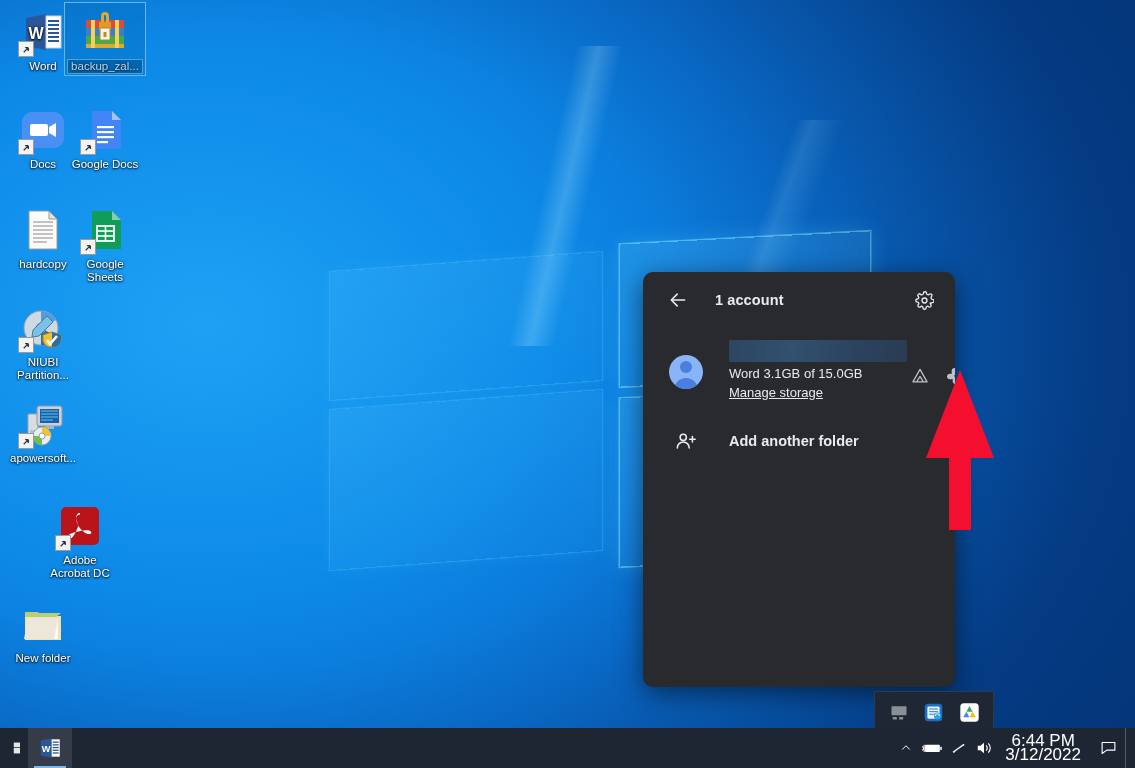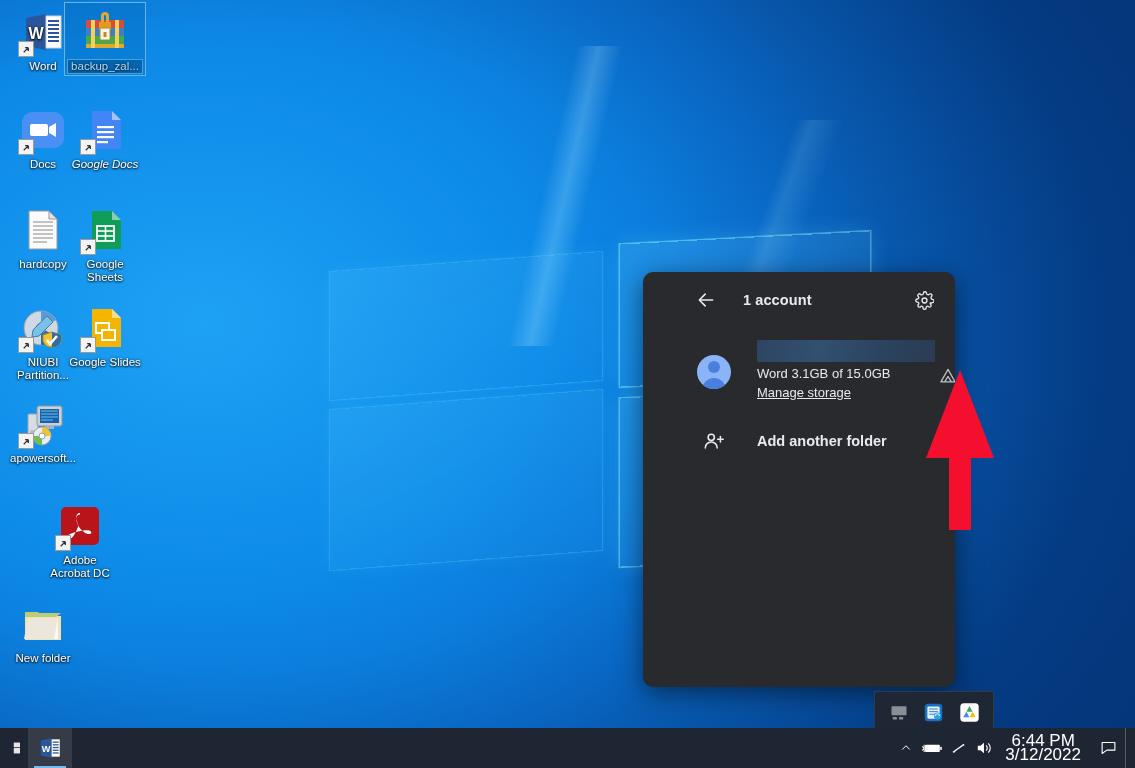--- a/index.html
+++ b/index.html
@@ -93,21 +93,20 @@
 
   
   #drive-popup {
     position: absolute;
     left: 643px; top: 272px;
     width: 312px; height: 415px;
     background: #292a2d;
     border-radius: 10px;
     box-shadow: 0 6px 26px rgba(0,0,0,.52);
     overflow: hidden;
-    padding-left: 28px;
   }
   #popup-header {
     display: flex; align-items: center;
     height: 56px;
     padding: 0 14px 0 18px;
   }
   .iconbtn {
     width: 34px; height: 34px;
     display: flex; align-items: center; justify-content: center;
     border-radius: 50%;
@@ -330,21 +329,21 @@
         </svg>
         <span class="shortcut">
           <svg viewBox="0 0 12 12">
               <path d="M3 9 L8 4 M8 4 H4.5 M8 4 V7.5" stroke="#333" stroke-width="1.4" fill="none"></path>
             </svg>
         </span>
       </div>
       <span class="lbl">Docs</span>
     </div>
 
-    <div class="dicon" style="left:68px; top:106px;font-style:italic;">
+    <div class="dicon" style="left:68px; top:106px;">
       <div class="glyphbox">
         <svg width="48" height="48" viewBox="0 0 48 48">
           <path d="M11 5 h20 l9 9 v29 h-29 z" fill="#4285f4"></path>
           <path d="M31 5 l9 9 h-9 z" fill="#a1c2fa"></path>
           <g fill="#fff">
             <rect x="16" y="20" width="17" height="2.2"></rect>
               <rect x="16" y="25" width="17" height="2.2"></rect>
             <rect x="16" y="30" width="17" height="2.2"></rect>
               <rect x="16" y="35" width="11" height="2.2"></rect>
           </g>
@@ -409,36 +408,20 @@
         </svg>
         <span class="shortcut">
           <svg viewBox="0 0 12 12">
               <path d="M3 9 L8 4 M8 4 H4.5 M8 4 V7.5" stroke="#333" stroke-width="1.4" fill="none"></path>
             </svg>
         </span>
       </div>
       <span class="lbl">NIUBI Partition...</span>
     </div>
 
-    <div class="dicon" style="left:68px; top:304px;">
-      <div class="glyphbox">
-        <svg width="48" height="48" viewBox="0 0 48 48">
-          <path d="M11 5 h20 l9 9 v29 h-29 z" fill="#f4b400"></path>
-          <path d="M31 5 l9 9 h-9 z" fill="#fbdd8a"></path>
-          <rect x="15" y="19" width="13" height="10" fill="none" stroke="#fff" stroke-width="2"></rect>
-          <rect x="21" y="26" width="13" height="10" fill="#f4b400" stroke="#fff" stroke-width="2"></rect>
-        </svg>
-        <span class="shortcut">
-          <svg viewBox="0 0 12 12">
-              <path d="M3 9 L8 4 M8 4 H4.5 M8 4 V7.5" stroke="#333" stroke-width="1.4" fill="none"></path>
-            </svg>
-        </span>
-      </div>
-      <span class="lbl">Google Slides</span>
-    </div>
 
     <div class="dicon" style="left:6px; top:400px;">
       <div class="glyphbox">
         <svg width="48" height="48" viewBox="0 0 48 48">
           <rect x="9" y="14" width="10" height="26" rx="1" fill="#d8dde3" stroke="#9aa4ae"></rect>
           <rect x="11" y="30" width="6" height="7" fill="#b9c2cb"></rect>
           <rect x="18" y="6" width="25" height="20" rx="2" fill="#c9d2db" stroke="#8c98a4"></rect>
           <rect x="21" y="9" width="19" height="14" fill="#1a5fa8"></rect>
           <g stroke="#5fc7f0" stroke-width="1">
             <line x1="22" y1="11" x2="39" y2="11"></line>

